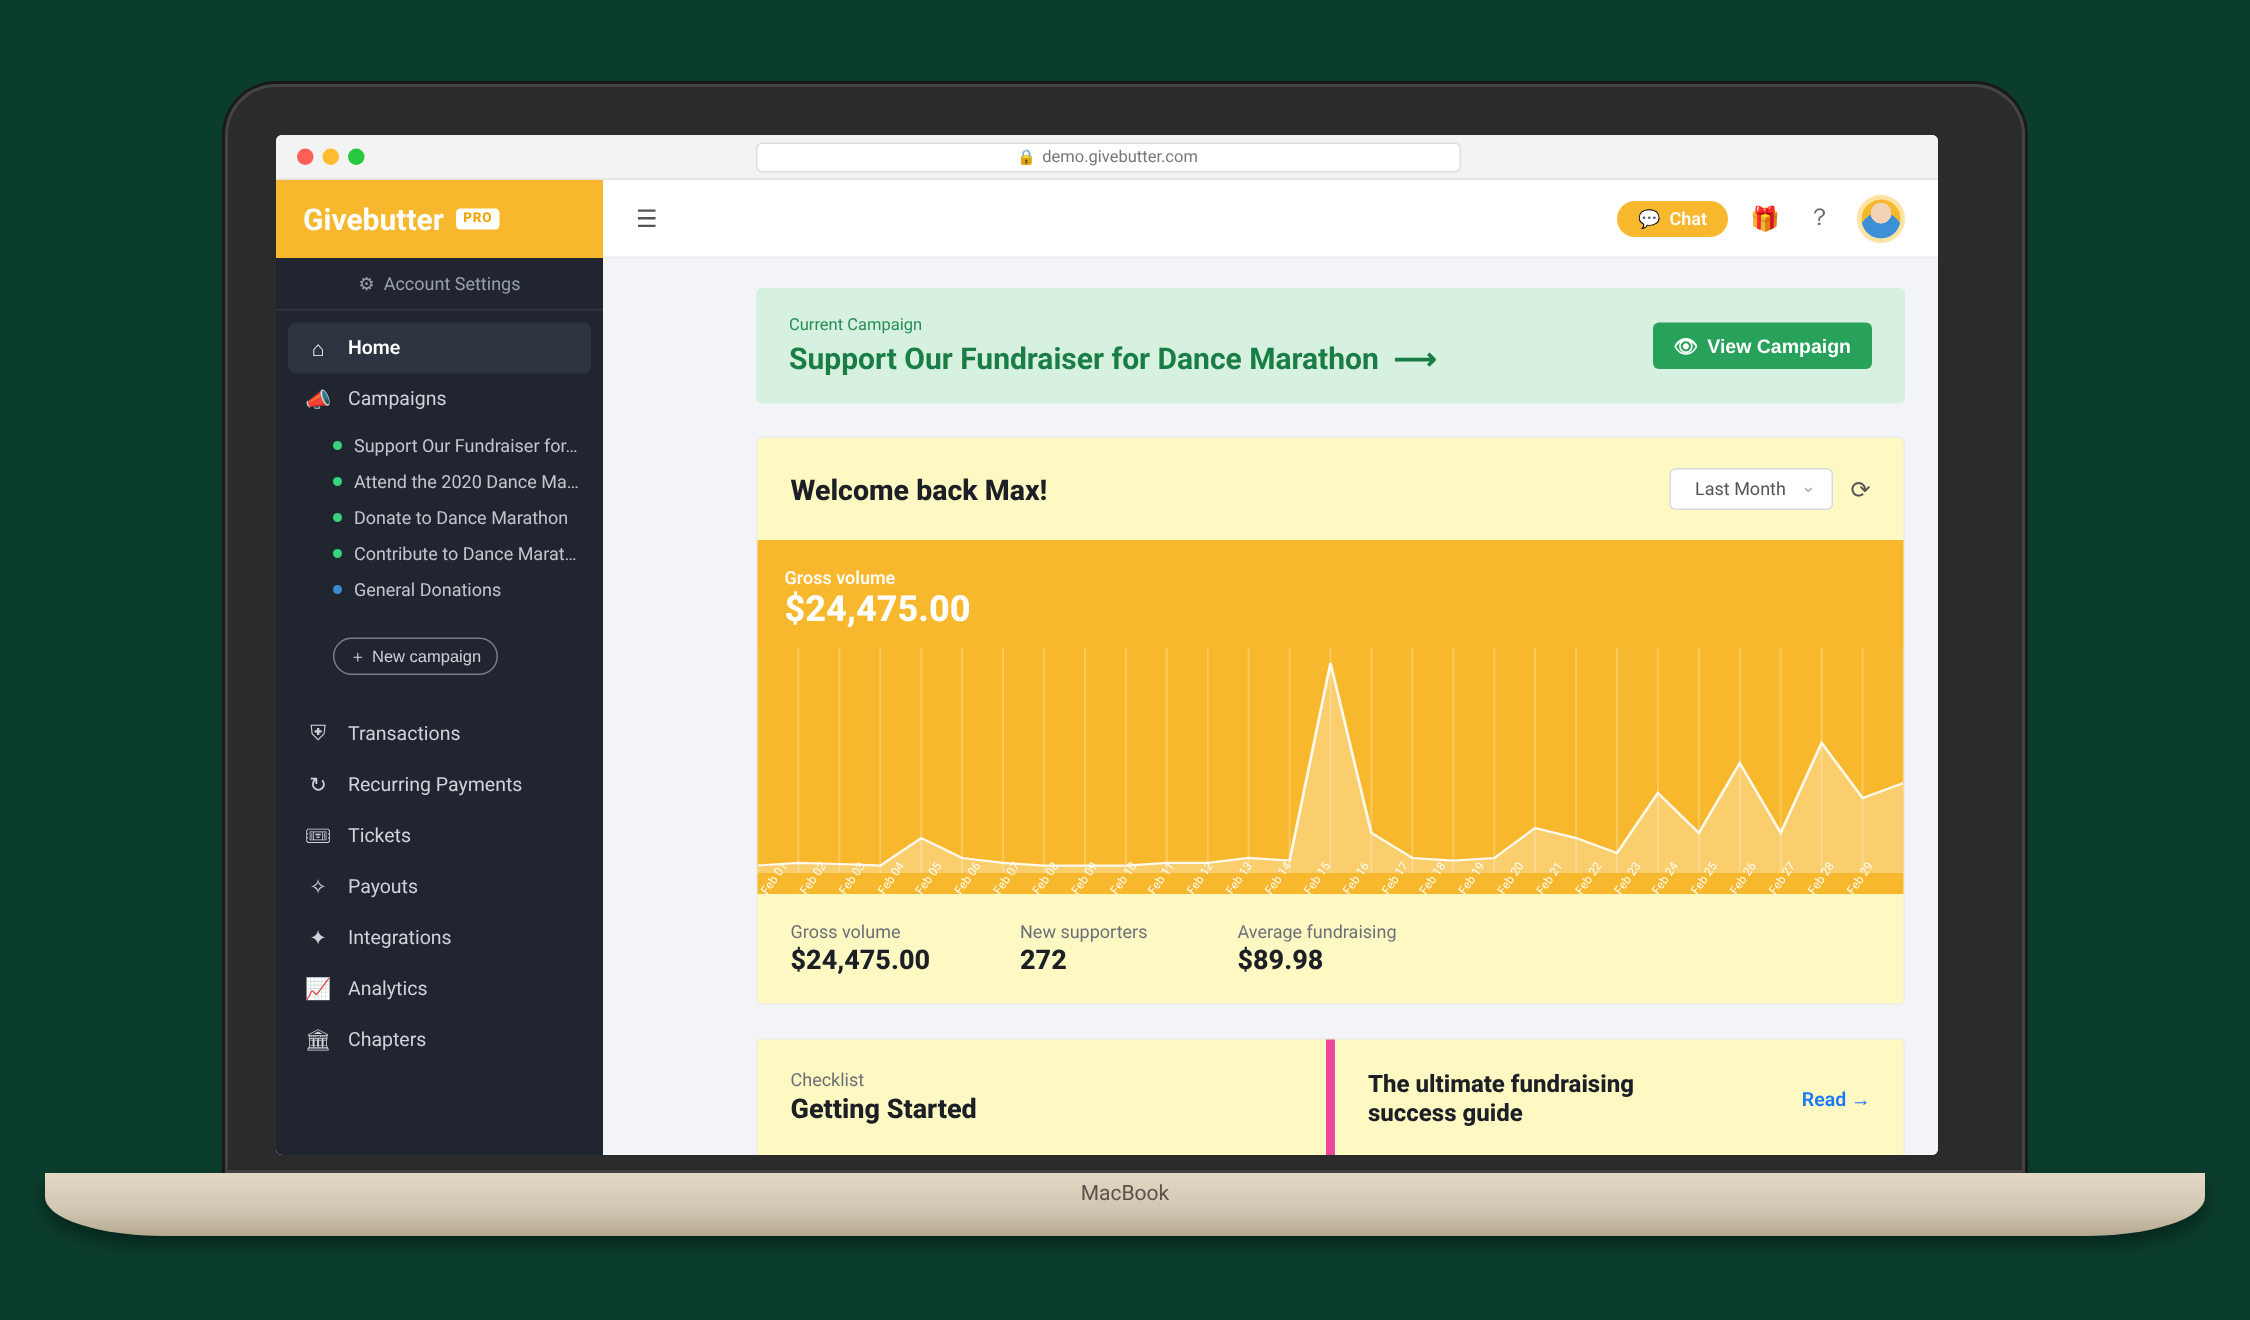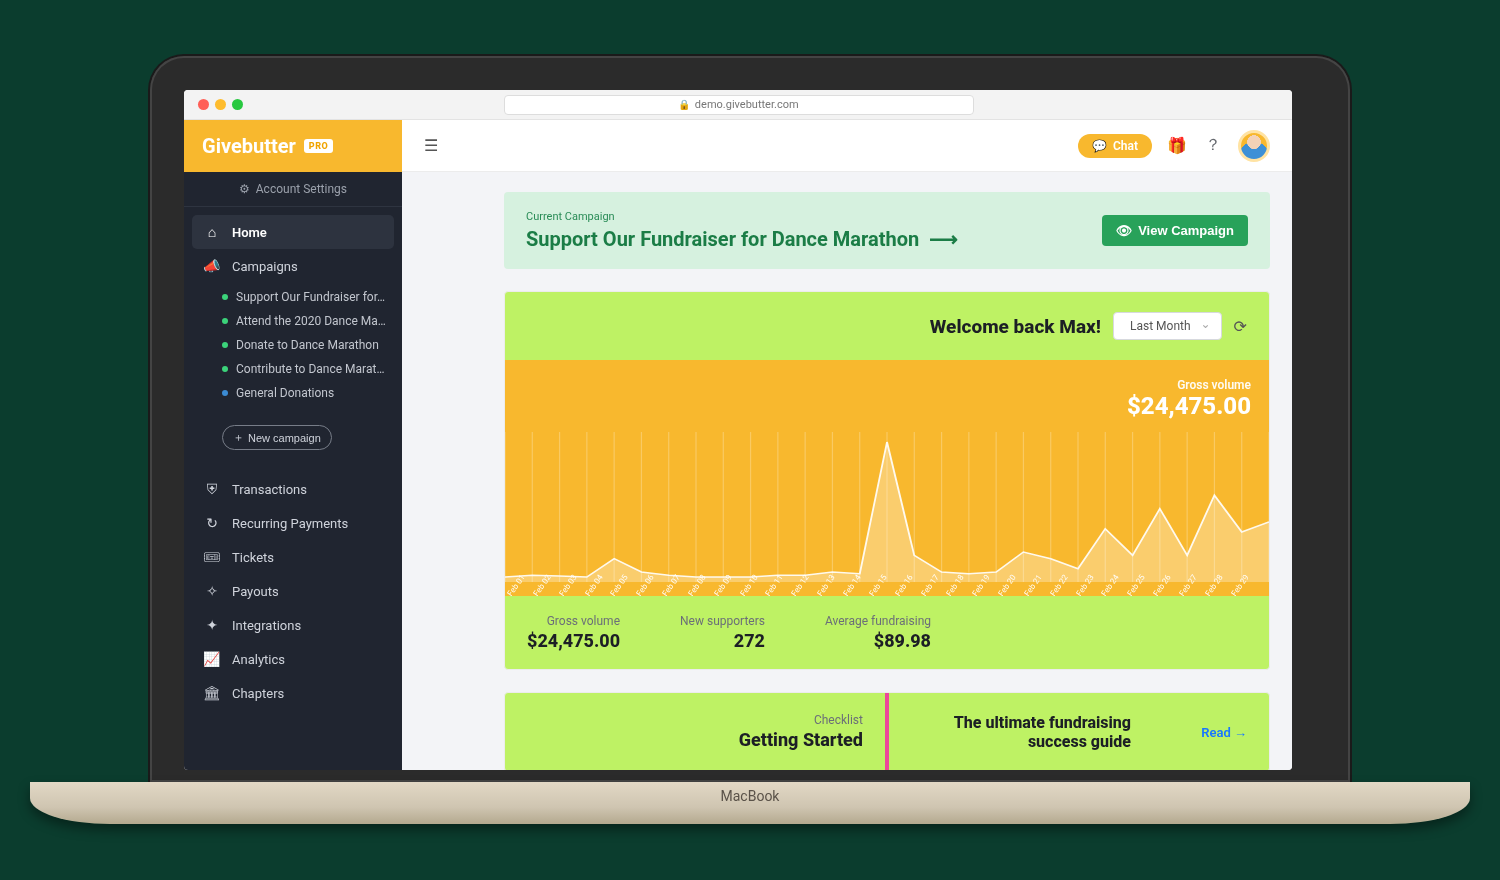--- a/index.html
+++ b/index.html
@@ -167,21 +167,21 @@
     display:flex;align-items:center;gap:12px;margin-bottom:22px;
   }
   .banner-text{flex:1;}
   .banner-label{color:#2a8c57;font-size:11px;margin-bottom:4px;}
   .banner-title{color:#1b7d46;font-size:20px;font-weight:700;display:flex;align-items:center;gap:10px;}
   .view-camp{
     background:#28a25a;color:#fff;border:none;border-radius:4px;
     padding:8px 14px;font-size:13px;font-weight:600;display:flex;align-items:center;gap:6px;
   }
 
-  .card{background:#bef264;border-radius:4px;border:1px solid #ececec;margin-bottom:22px;text-align:right;}
+  .card{background:#fef9c3;border-radius:4px;border:1px solid #ececec;margin-bottom:22px;}
   .card-head{display:flex;align-items:center;padding:20px 22px;gap:12px;}
   .welcome{font-size:19px;font-weight:800;color:#1c1f25;flex:1;}
   .range-sel{
     border:1px solid #d7d9de;border-radius:4px;padding:6px 30px 6px 16px;font-size:12px;color:#555;background:#fff;
     position:relative;
   }
   .range-sel::after{content:"⌄";position:absolute;right:10px;top:4px;color:#aaa;font-size:12px;}
   .refresh{color:#555;font-size:16px;}
 
   .chart-area{
@@ -193,21 +193,21 @@
   svg.chart{position:absolute;left:0;right:0;bottom:14px;width:100%;height:150px;}
   .ticks{position:absolute;left:0;right:0;bottom:-2px;display:flex;justify-content:space-between;padding:0 8px;}
   .tick{font-size:8px;color:#fff;transform:rotate(-55deg);transform-origin:left bottom;white-space:nowrap;opacity:.95;}
 
   .stats-row{display:flex;gap:60px;padding:18px 22px;}
   .stat-l{font-size:12px;color:#6b6f78;margin-bottom:2px;}
   .stat-v{font-size:18px;font-weight:800;color:#1c1f25;}
 
   .two-col{display:flex;gap:0;}
   .two-col .col{flex:1;padding:20px 22px;}
-  .two-col .col:first-child{border-right:4px solid #ec4899;}
+  .two-col .col:first-child{border-right:6px solid #ec4899;}
   .mini-label{font-size:12px;color:#6b6f78;margin-bottom:2px;}
   .mini-title{font-size:18px;font-weight:800;color:#1c1f25;}
   .read-link{color:#1877ff;font-size:13px;font-weight:600;float:right;padding-top:12px;}
 </style>
 </head>
 <body>
 
 <div class="laptop">
   <div class="screen-outer">
     <div class="screen-inner">

